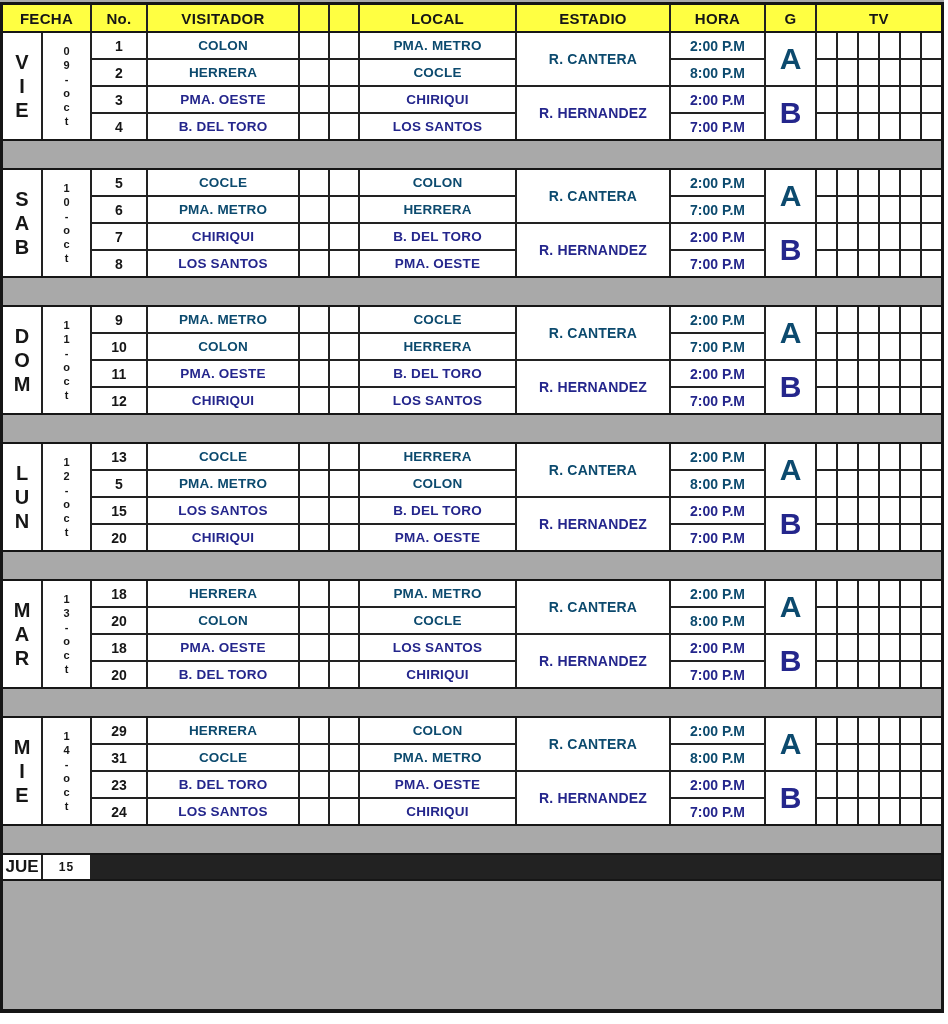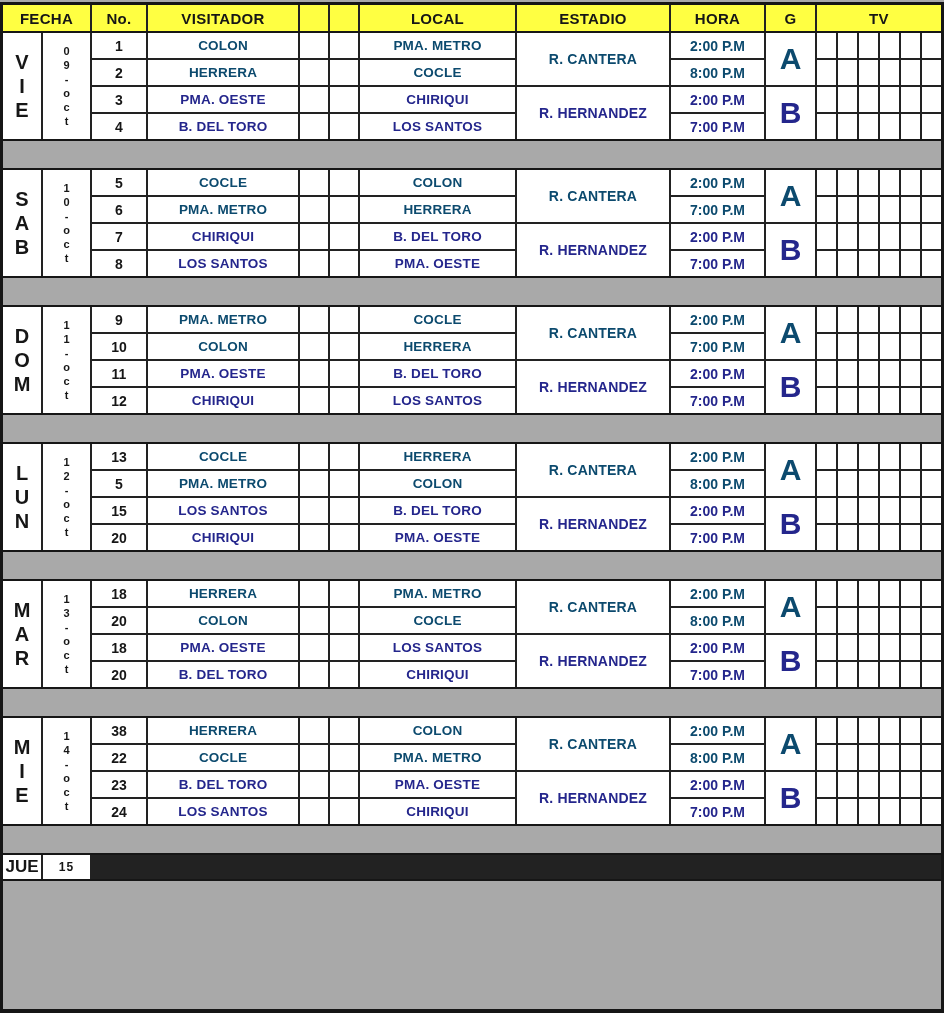--- a/index.html
+++ b/index.html
@@ -446,35 +446,35 @@
             <div class="ch">E</div>
           </div>
           <div class="cell vstack date-cell" style="grid-area: 1 / 2 / span 4;">
             <div class="ch">1</div>
             <div class="ch">4</div>
             <div class="ch">-</div>
             <div class="ch">o</div>
             <div class="ch">c</div>
             <div class="ch">t</div>
           </div>
-          <div class="cell no-cell" style="grid-area: 1 / 3;">38</div>
+          <div class="cell no-cell" style="grid-area: 1 / 3;">29</div>
           <div class="cell team-cell red" style="grid-area: 1 / 4;">HERRERA</div>
           <div class="cell" style="grid-area: 1 / 5;"></div>
           <div class="cell" style="grid-area: 1 / 6;"></div>
           <div class="cell team-cell red" style="grid-area: 1 / 7;">COLON</div>
           <div class="cell estadio-cell red" style="grid-area: 1 / 8 / span 2;">R. CANTERA</div>
           <div class="cell hora-cell red" style="grid-area: 1 / 9;">2:00 P.M</div>
           <div class="cell g-cell red" style="grid-area: 1 / 10 / span 2;">A</div>
           <div class="cell" style="grid-area: 1 / 11;"></div>
           <div class="cell" style="grid-area: 1 / 12;"></div>
           <div class="cell" style="grid-area: 1 / 13;"></div>
           <div class="cell" style="grid-area: 1 / 14;"></div>
           <div class="cell" style="grid-area: 1 / 15;"></div>
           <div class="cell" style="grid-area: 1 / 16;"></div>
-          <div class="cell no-cell" style="grid-area: 2 / 3;">22</div>
+          <div class="cell no-cell" style="grid-area: 2 / 3;">31</div>
           <div class="cell team-cell red" style="grid-area: 2 / 4;">COCLE</div>
           <div class="cell" style="grid-area: 2 / 5;"></div>
           <div class="cell" style="grid-area: 2 / 6;"></div>
           <div class="cell team-cell red" style="grid-area: 2 / 7;">PMA. METRO</div>
           <div class="cell hora-cell red" style="grid-area: 2 / 9;">8:00 P.M</div>
           <div class="cell" style="grid-area: 2 / 11;"></div>
           <div class="cell" style="grid-area: 2 / 12;"></div>
           <div class="cell" style="grid-area: 2 / 13;"></div>
           <div class="cell" style="grid-area: 2 / 14;"></div>
           <div class="cell" style="grid-area: 2 / 15;"></div>

